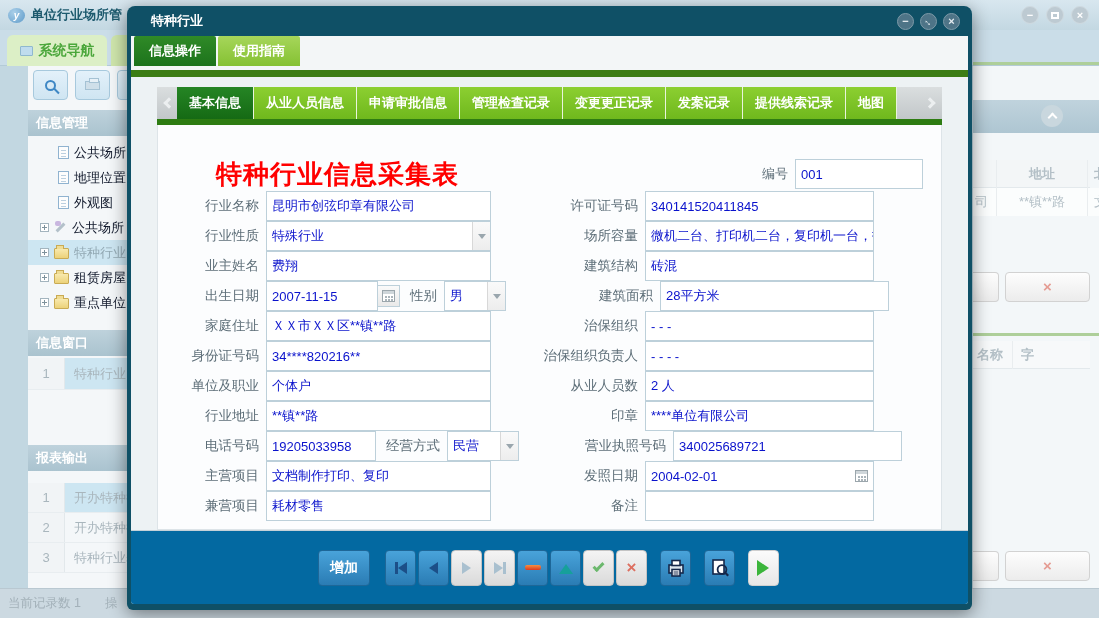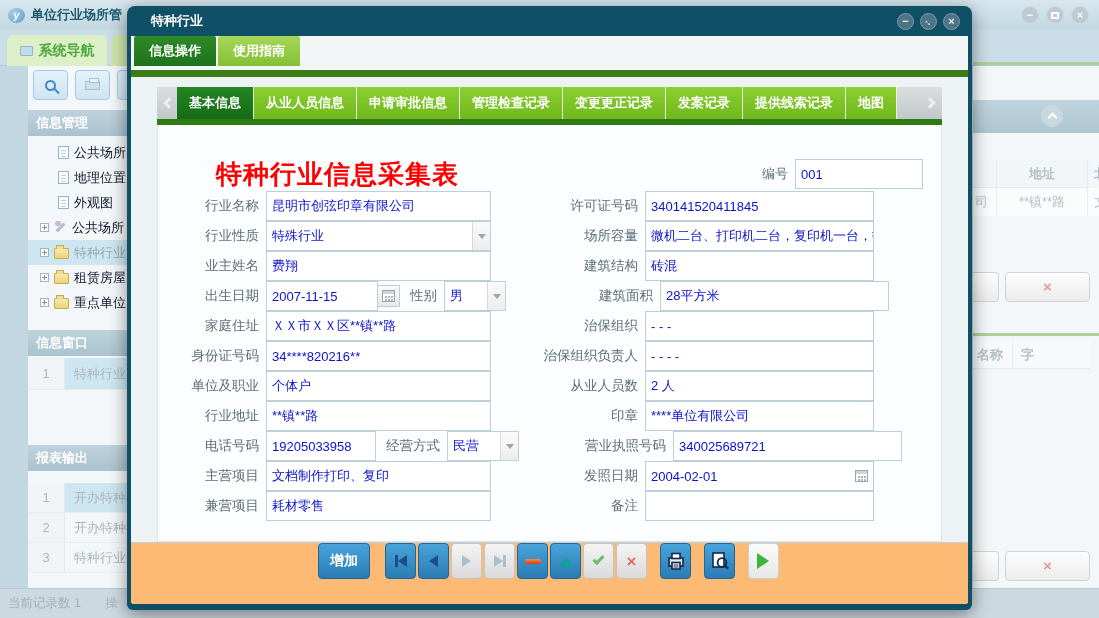--- a/index.html
+++ b/index.html
@@ -162,22 +162,22 @@
     border-left:1px solid #d8d8d8; display:flex; align-items:center; justify-content:center; }
   .dd::after { content:""; border:4px solid transparent; border-top:5px solid #9aa6ad; margin-top:5px; }
   .calbtn { width:22px; height:22px; border:1px solid #bdd0da; border-left:none;
     background:linear-gradient(#fafafa,#e9e9e9); display:flex; align-items:center; justify-content:center; flex:none; }
   .cal-ic { position:relative; width:13px; height:12px; border:1px solid #9ba6ac; background:#fff; }
   .cal-ic::before { content:""; position:absolute; top:0; left:0; right:0; height:3px; background:#cfd6da; }
   .cal-ic::after { content:""; position:absolute; left:2px; top:5px; width:2px; height:2px; background:#aab4ba;
     box-shadow:3px 0 0 #aab4ba, 6px 0 0 #aab4ba, 0 3px 0 #aab4ba, 3px 3px 0 #aab4ba, 6px 3px 0 #aab4ba; }
   .box.wr .cal-ic { margin-left:auto; flex:none; }
 
-  .d-toolbar { height:62px; background:#fdba74; border-top:1px solid #c5d1d8; display:flex;
-    align-items:flex-start; justify-content:center; }
+  .d-toolbar { height:74px; background:#0369a1; border-top:1px solid #c5d1d8; display:flex;
+    align-items:center; justify-content:center; }
   .tb { height:36px; border-radius:4px; display:flex; align-items:center; justify-content:center;
     margin-right:2px; flex:none; }
   .tb.blue { background:linear-gradient(#49a3da,#2a7cb4); border:1px solid #1e6798; }
   .tb.gray { background:linear-gradient(#f4f4f4,#dadada); border:1px solid #c4c4c4; }
   .tb.light { background:linear-gradient(#fbfbfb,#e7e7e7); border:1px solid #cfcfcf; }
   .tb-add { width:52px; color:#fff; font-weight:bold; font-size:14px; margin-right:15px; }
   .tb-nav { width:31px; }
   .gap-l { margin-left:11px; }
   .tri { width:0; height:0; border-style:solid; }
   .tri.tl { border-width:6px 9px 6px 0; border-color:transparent #1c4f88 transparent transparent; }

